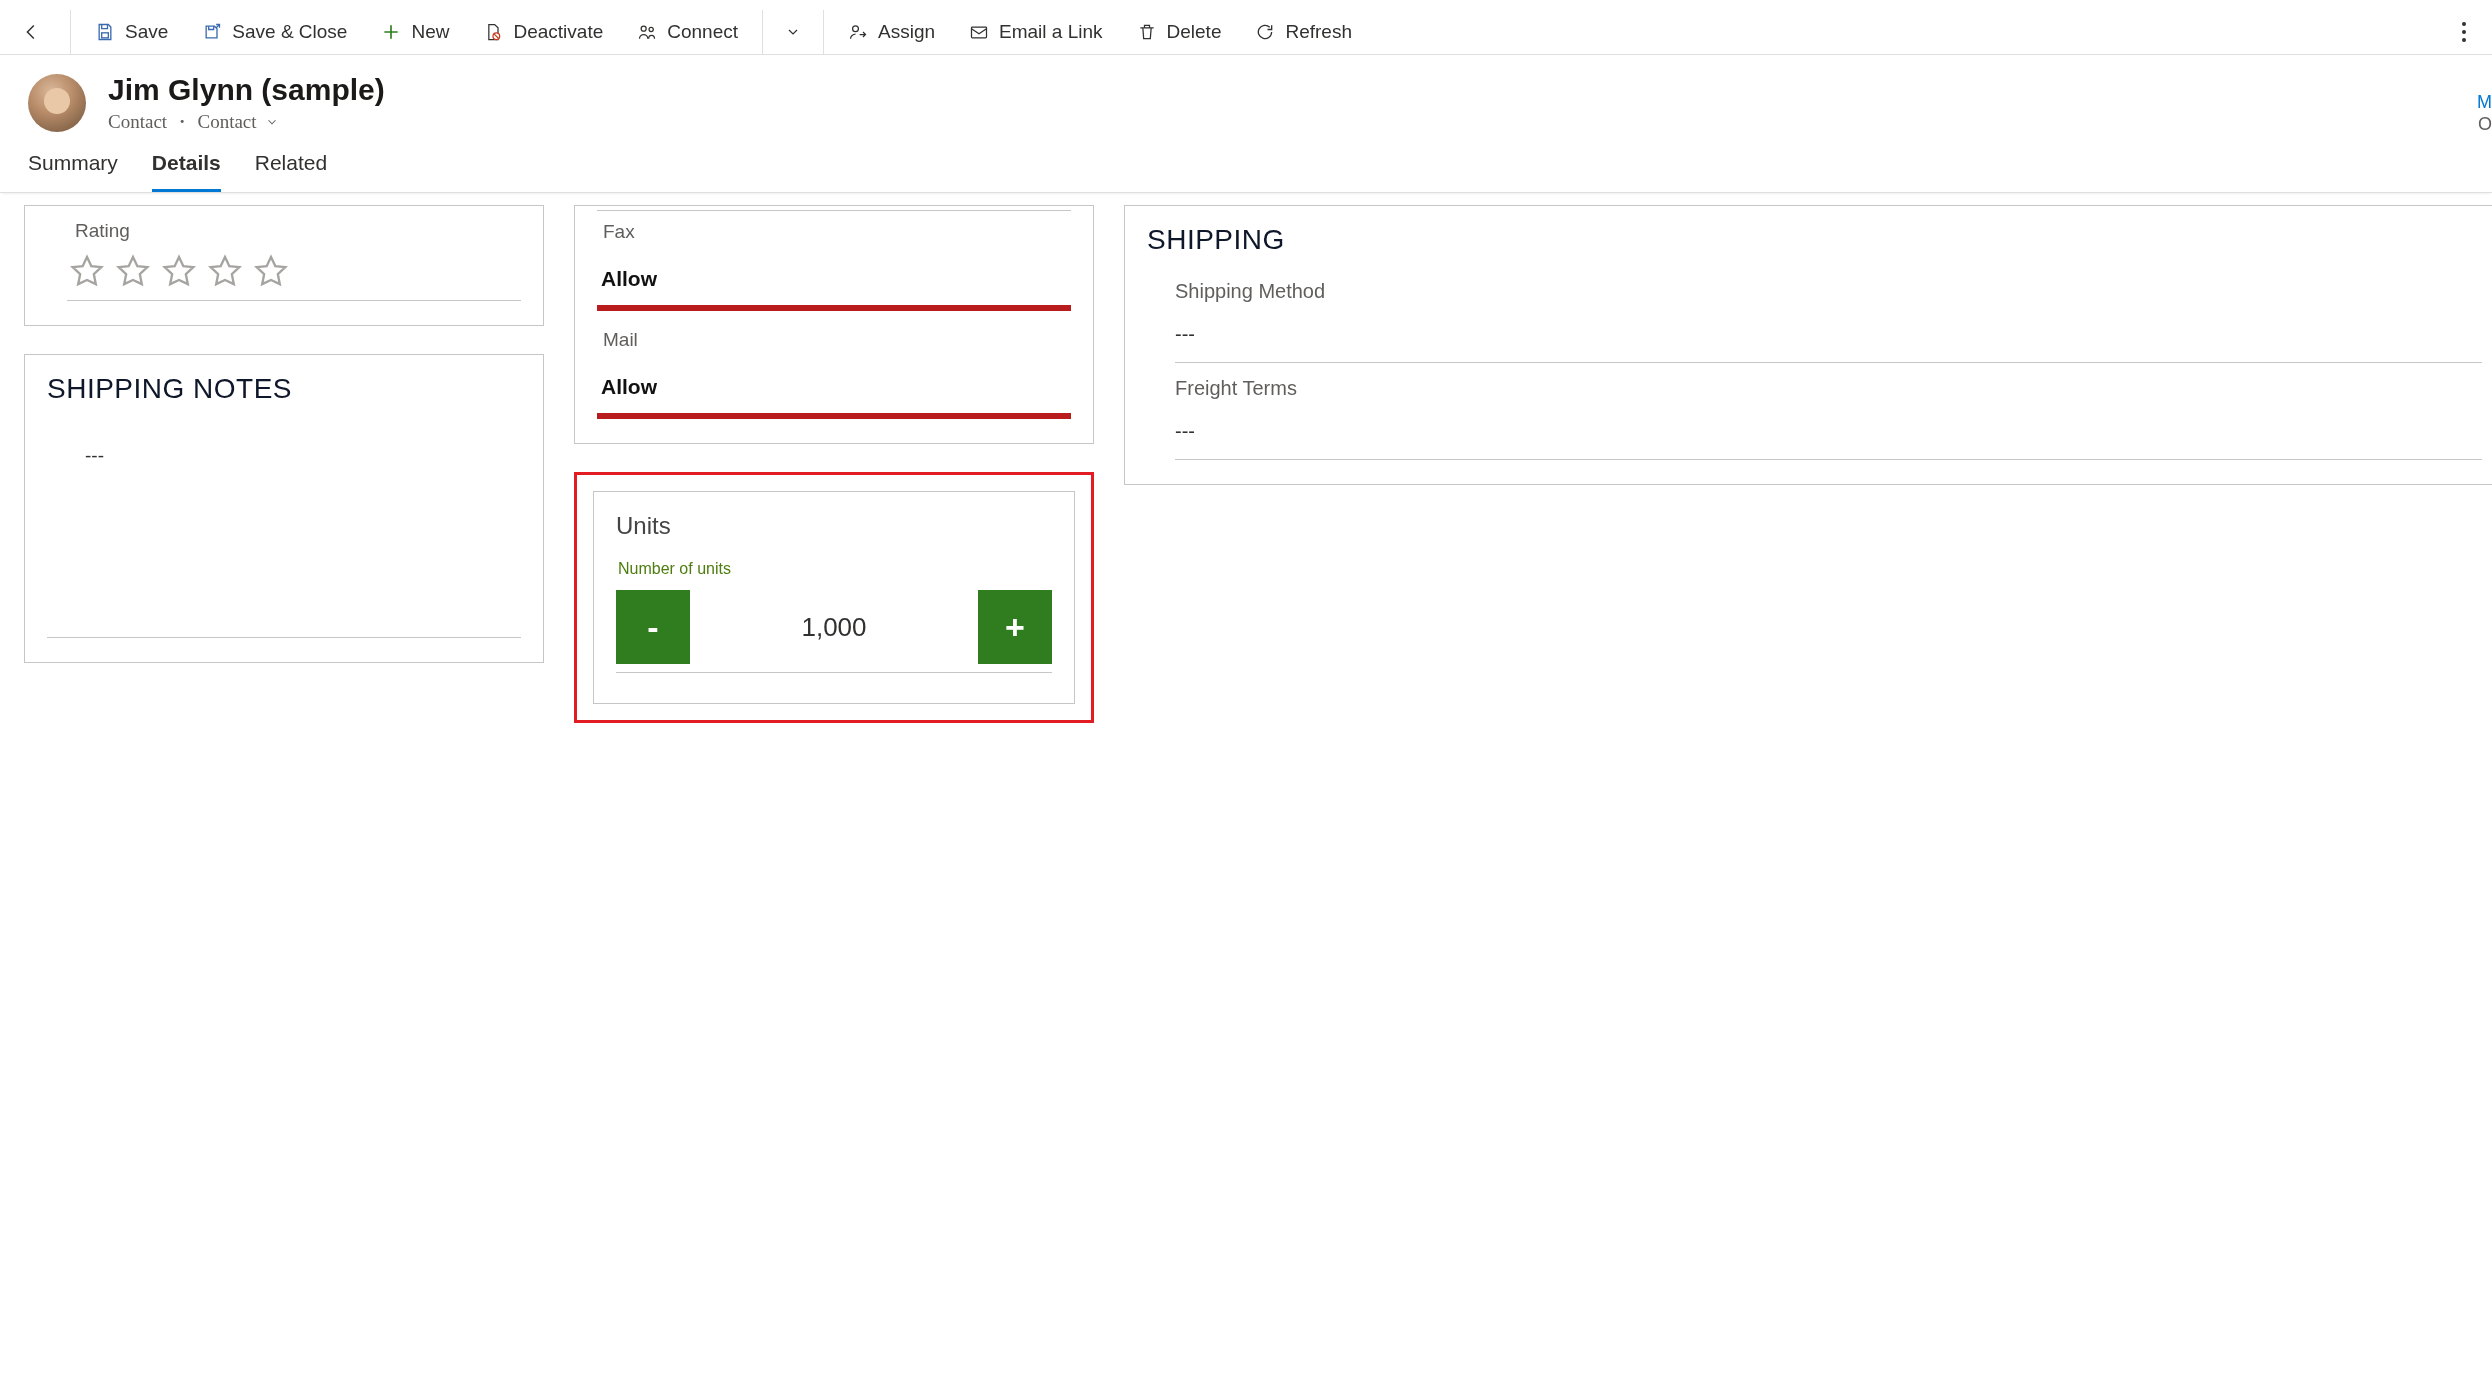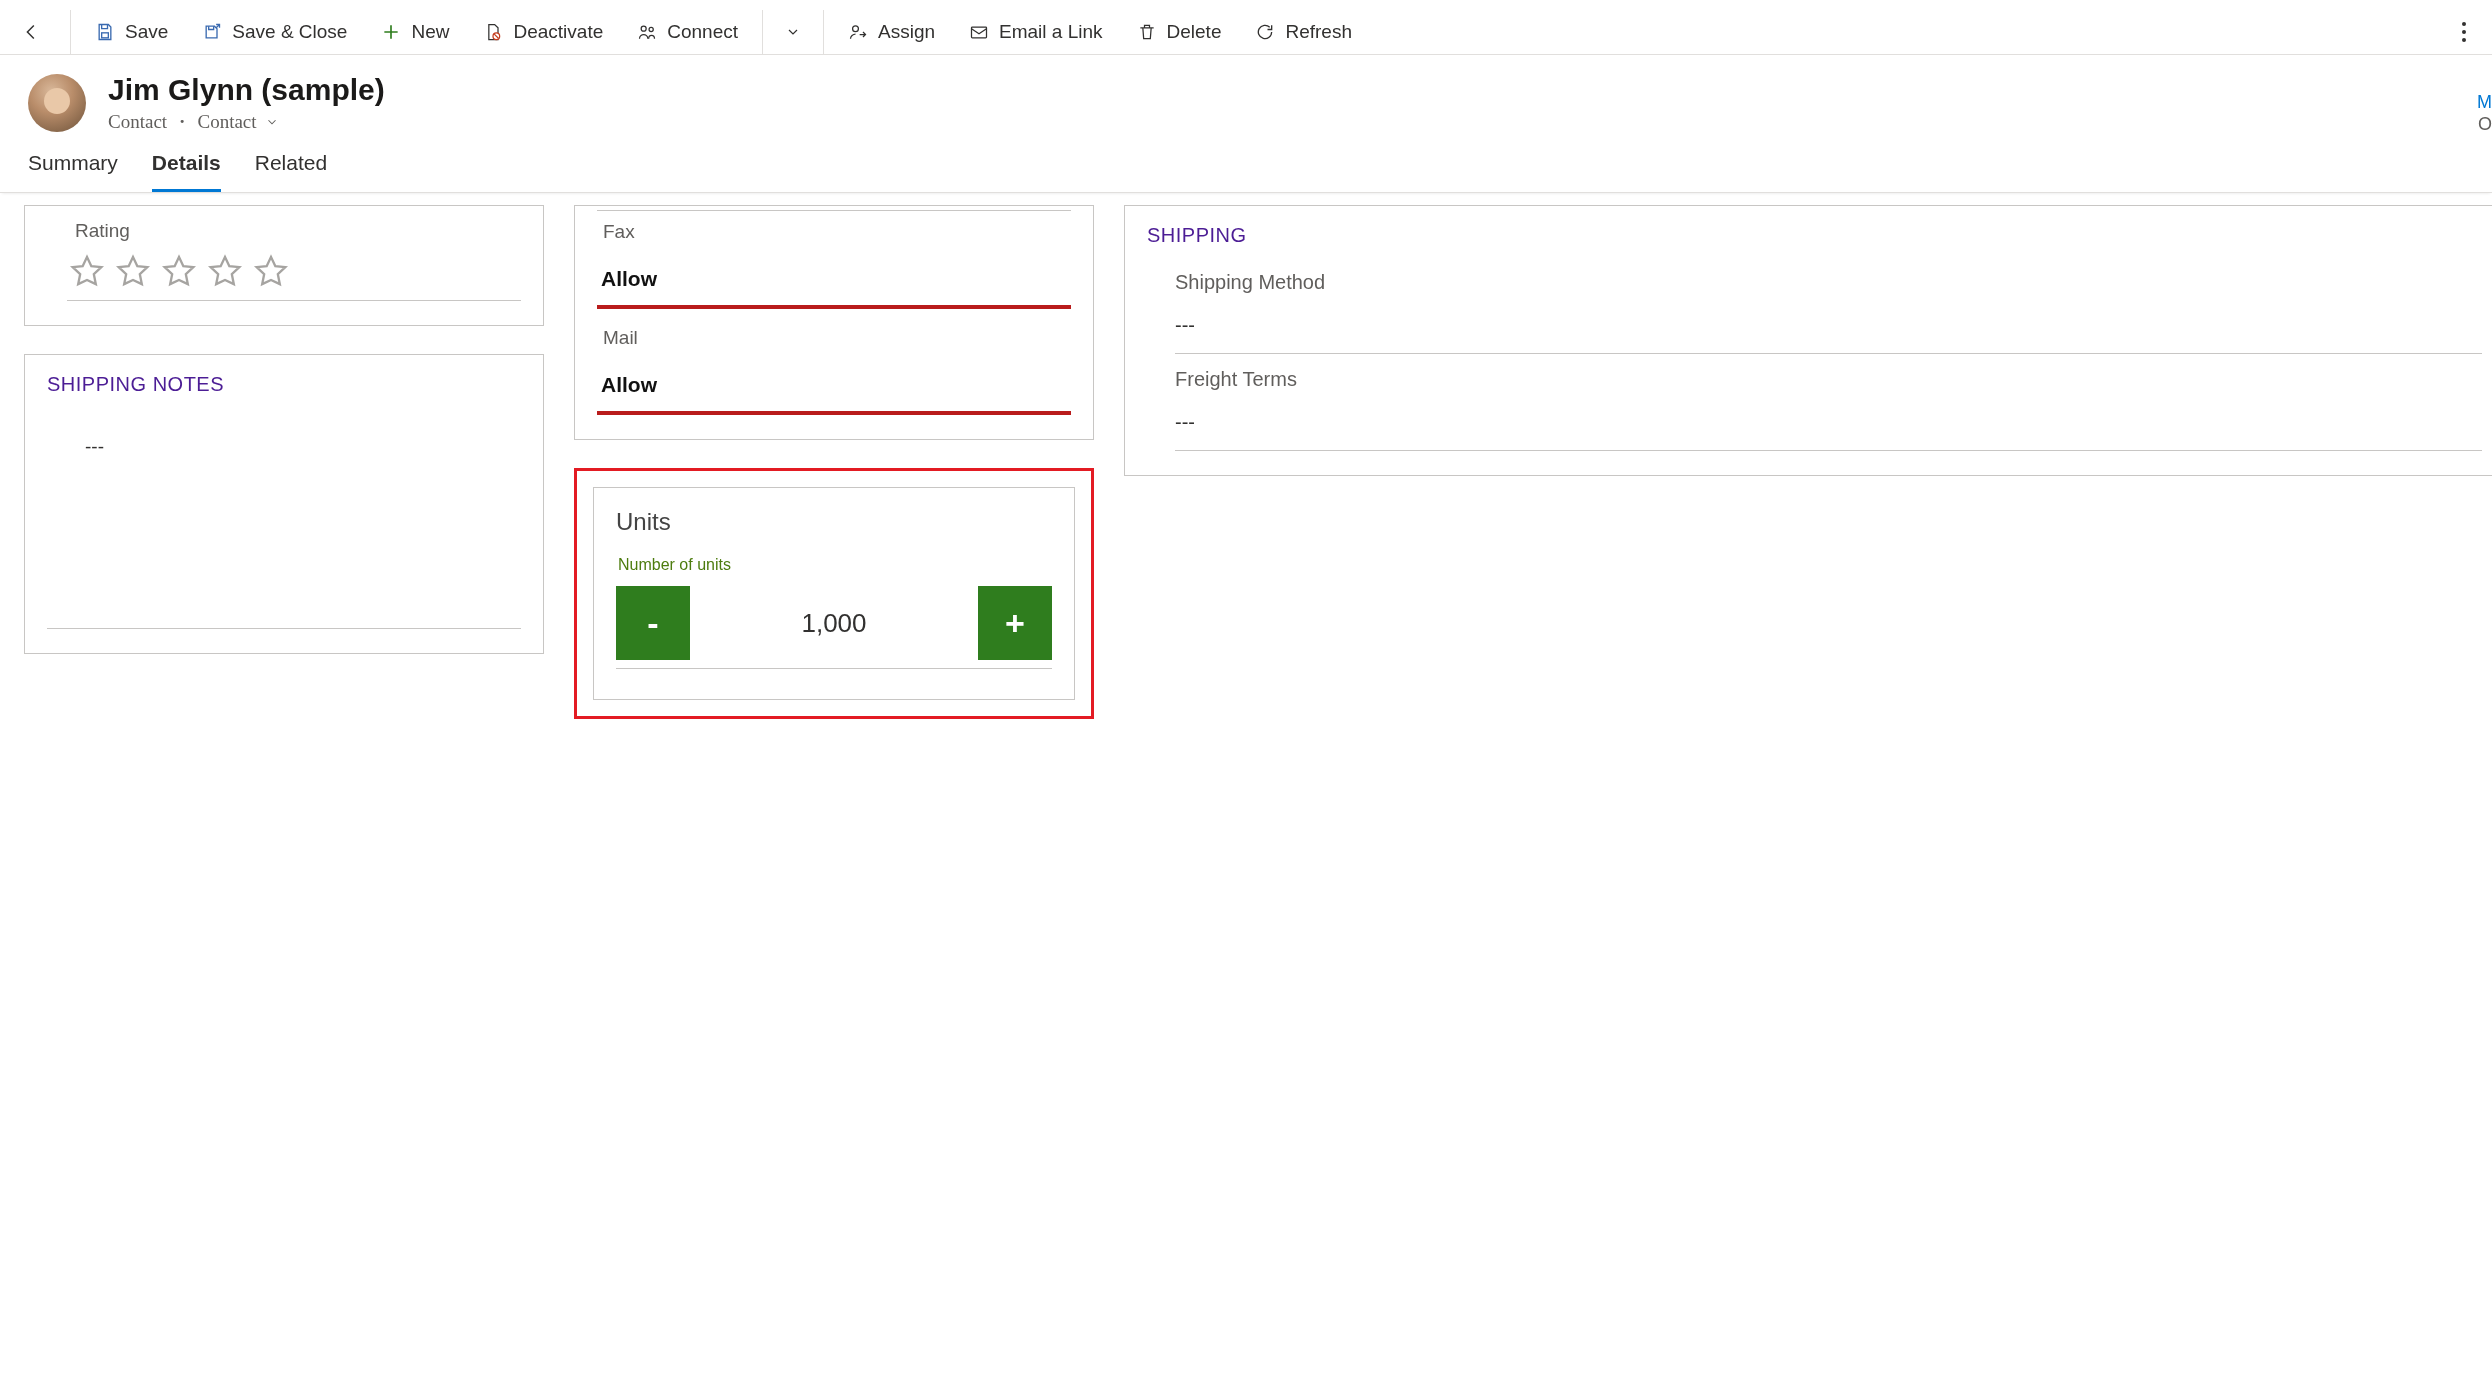--- a/index.html
+++ b/index.html
@@ -130,36 +130,36 @@
     border: 1px solid #c8c6c4;
     background:#fff;
     padding: 18px 22px 24px 22px;
   }
   .field-label {
     font-size: 19px;
     color:#605e5c;
     margin: 4px 2px 10px 2px;
   }
   .section-label {
-    font-size: 20px;
-    color:#4c1d95;
+    font-size: 28px;
+    color:#0f172a;
     letter-spacing: 0.5px;
     margin-bottom: 10px;
   }
   .star-row { display:flex; gap:6px; margin:4px 0 6px 0;}
   .star-row svg { width:40px; height:40px; }
   .underline { height:1px; background:#c8c6c4; margin-top:8px;}
 
   .notes-val {
     font-size:19px; color:#323130; padding:30px 0 170px 38px;
     border-bottom:1px solid #c8c6c4;
   }
 
   .pref-row { padding: 6px 4px 0 4px;}
-  .pref-val { font-size:21px; font-weight:700; color:#111; padding: 14px 4px 14px 4px; border-bottom:4px solid #b91c1c;}
+  .pref-val { font-size:21px; font-weight:700; color:#111; padding: 14px 4px 14px 4px; border-bottom:6px solid #b91c1c;}
   .pref-gap { height: 8px; }
 
   .units-wrap {
     border: 3px solid #e31b23;
     padding: 16px;
   }
   .units-card {
     border:1px solid #c8c6c4;
     padding: 20px 22px 30px 22px;
   }

